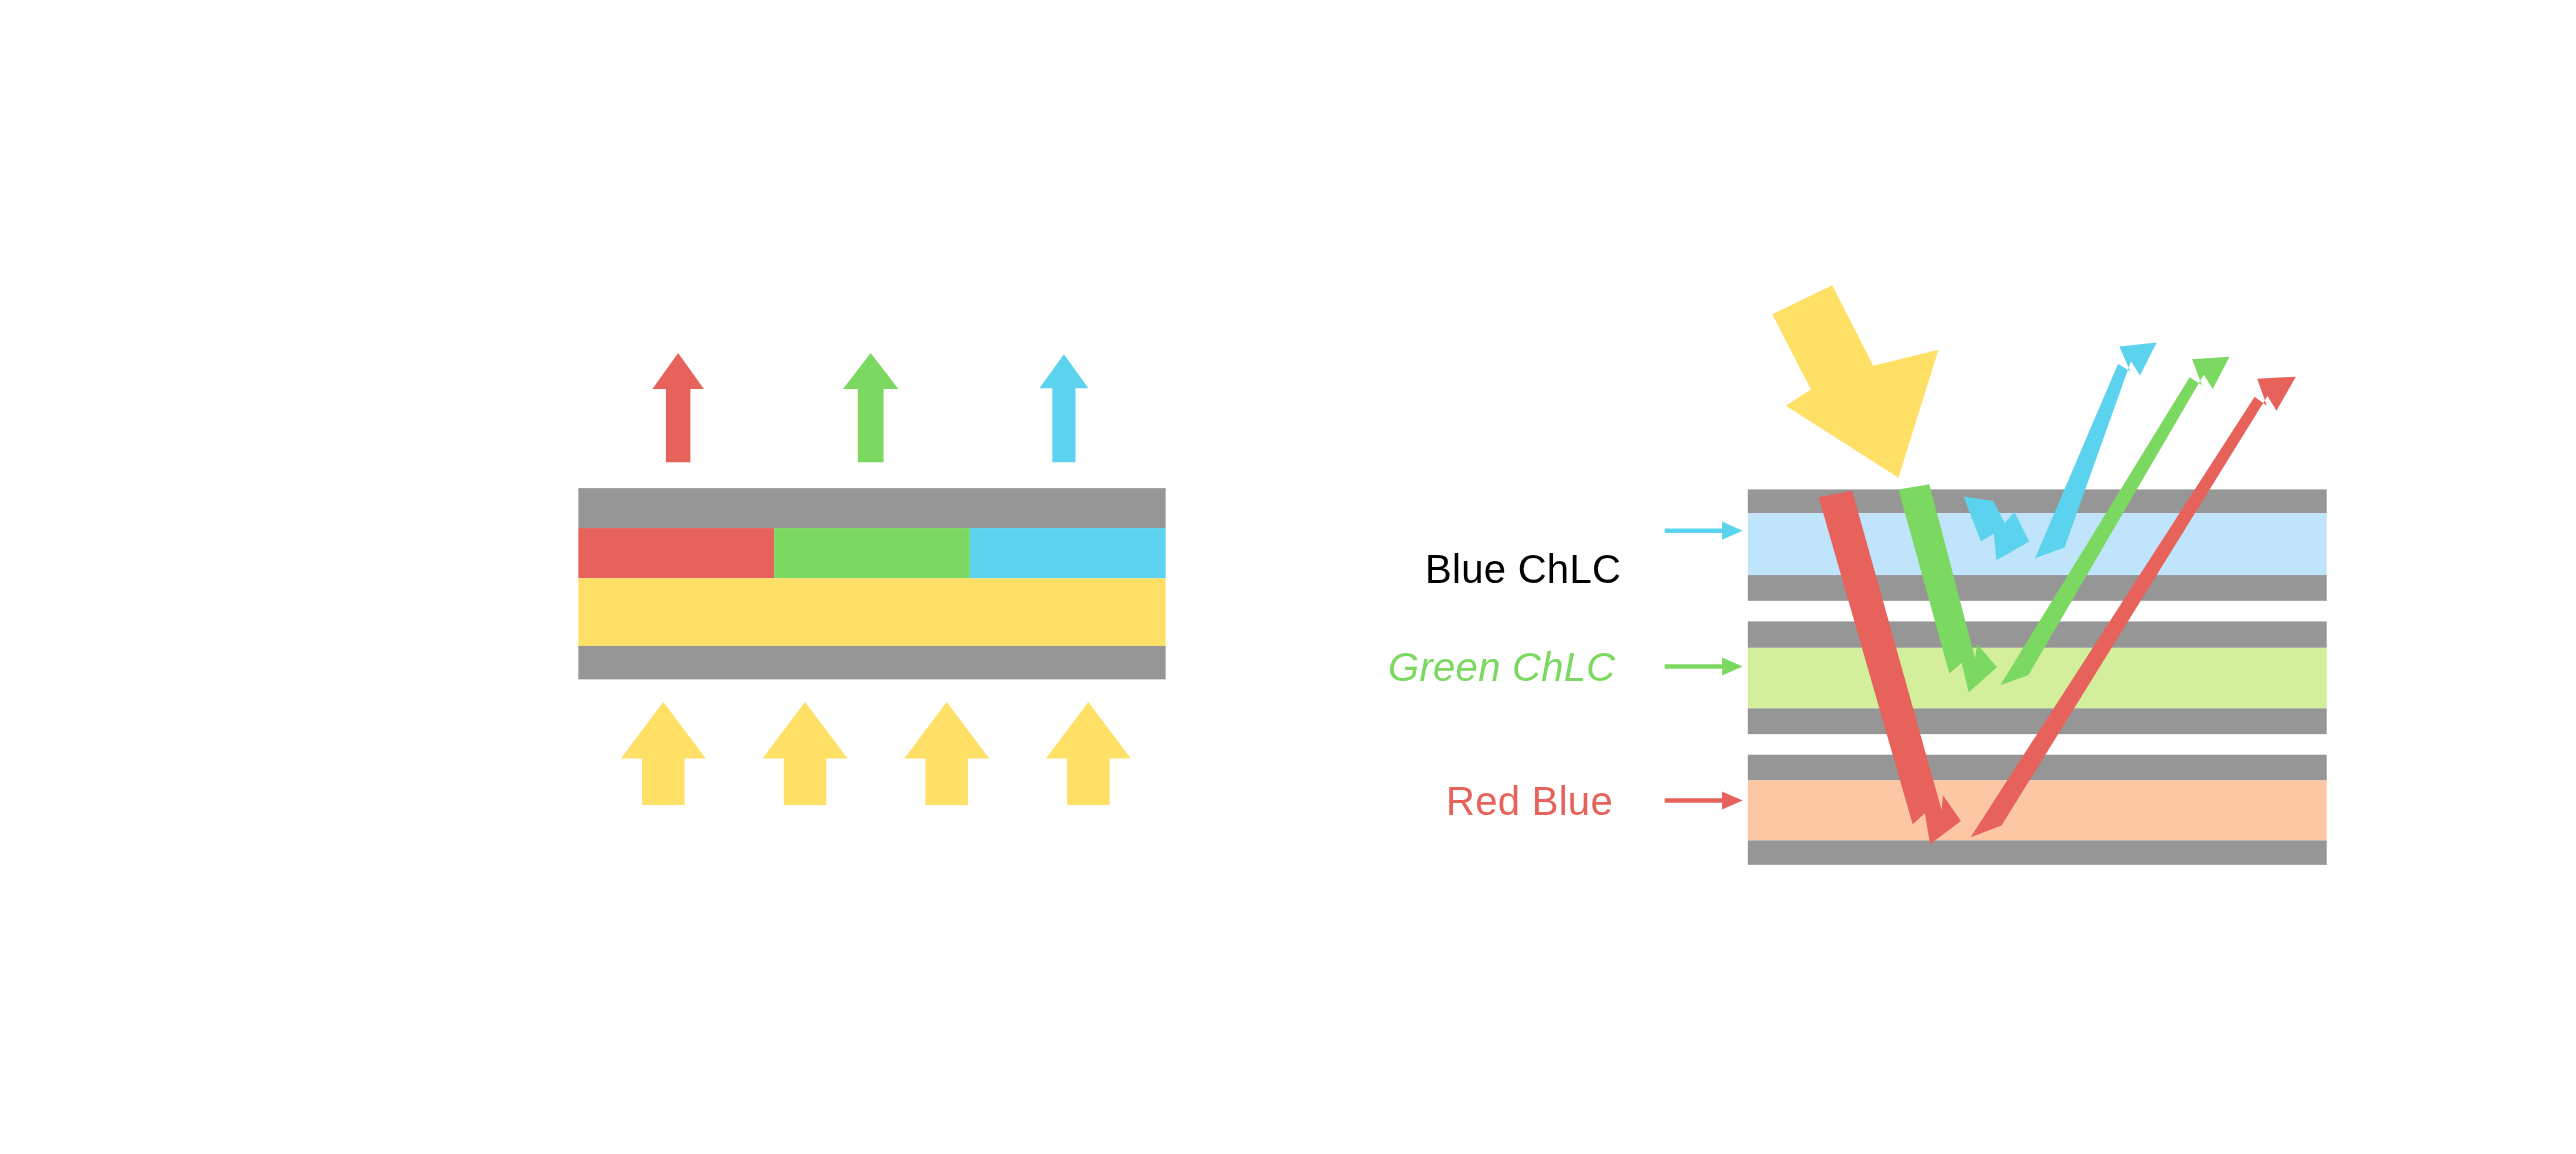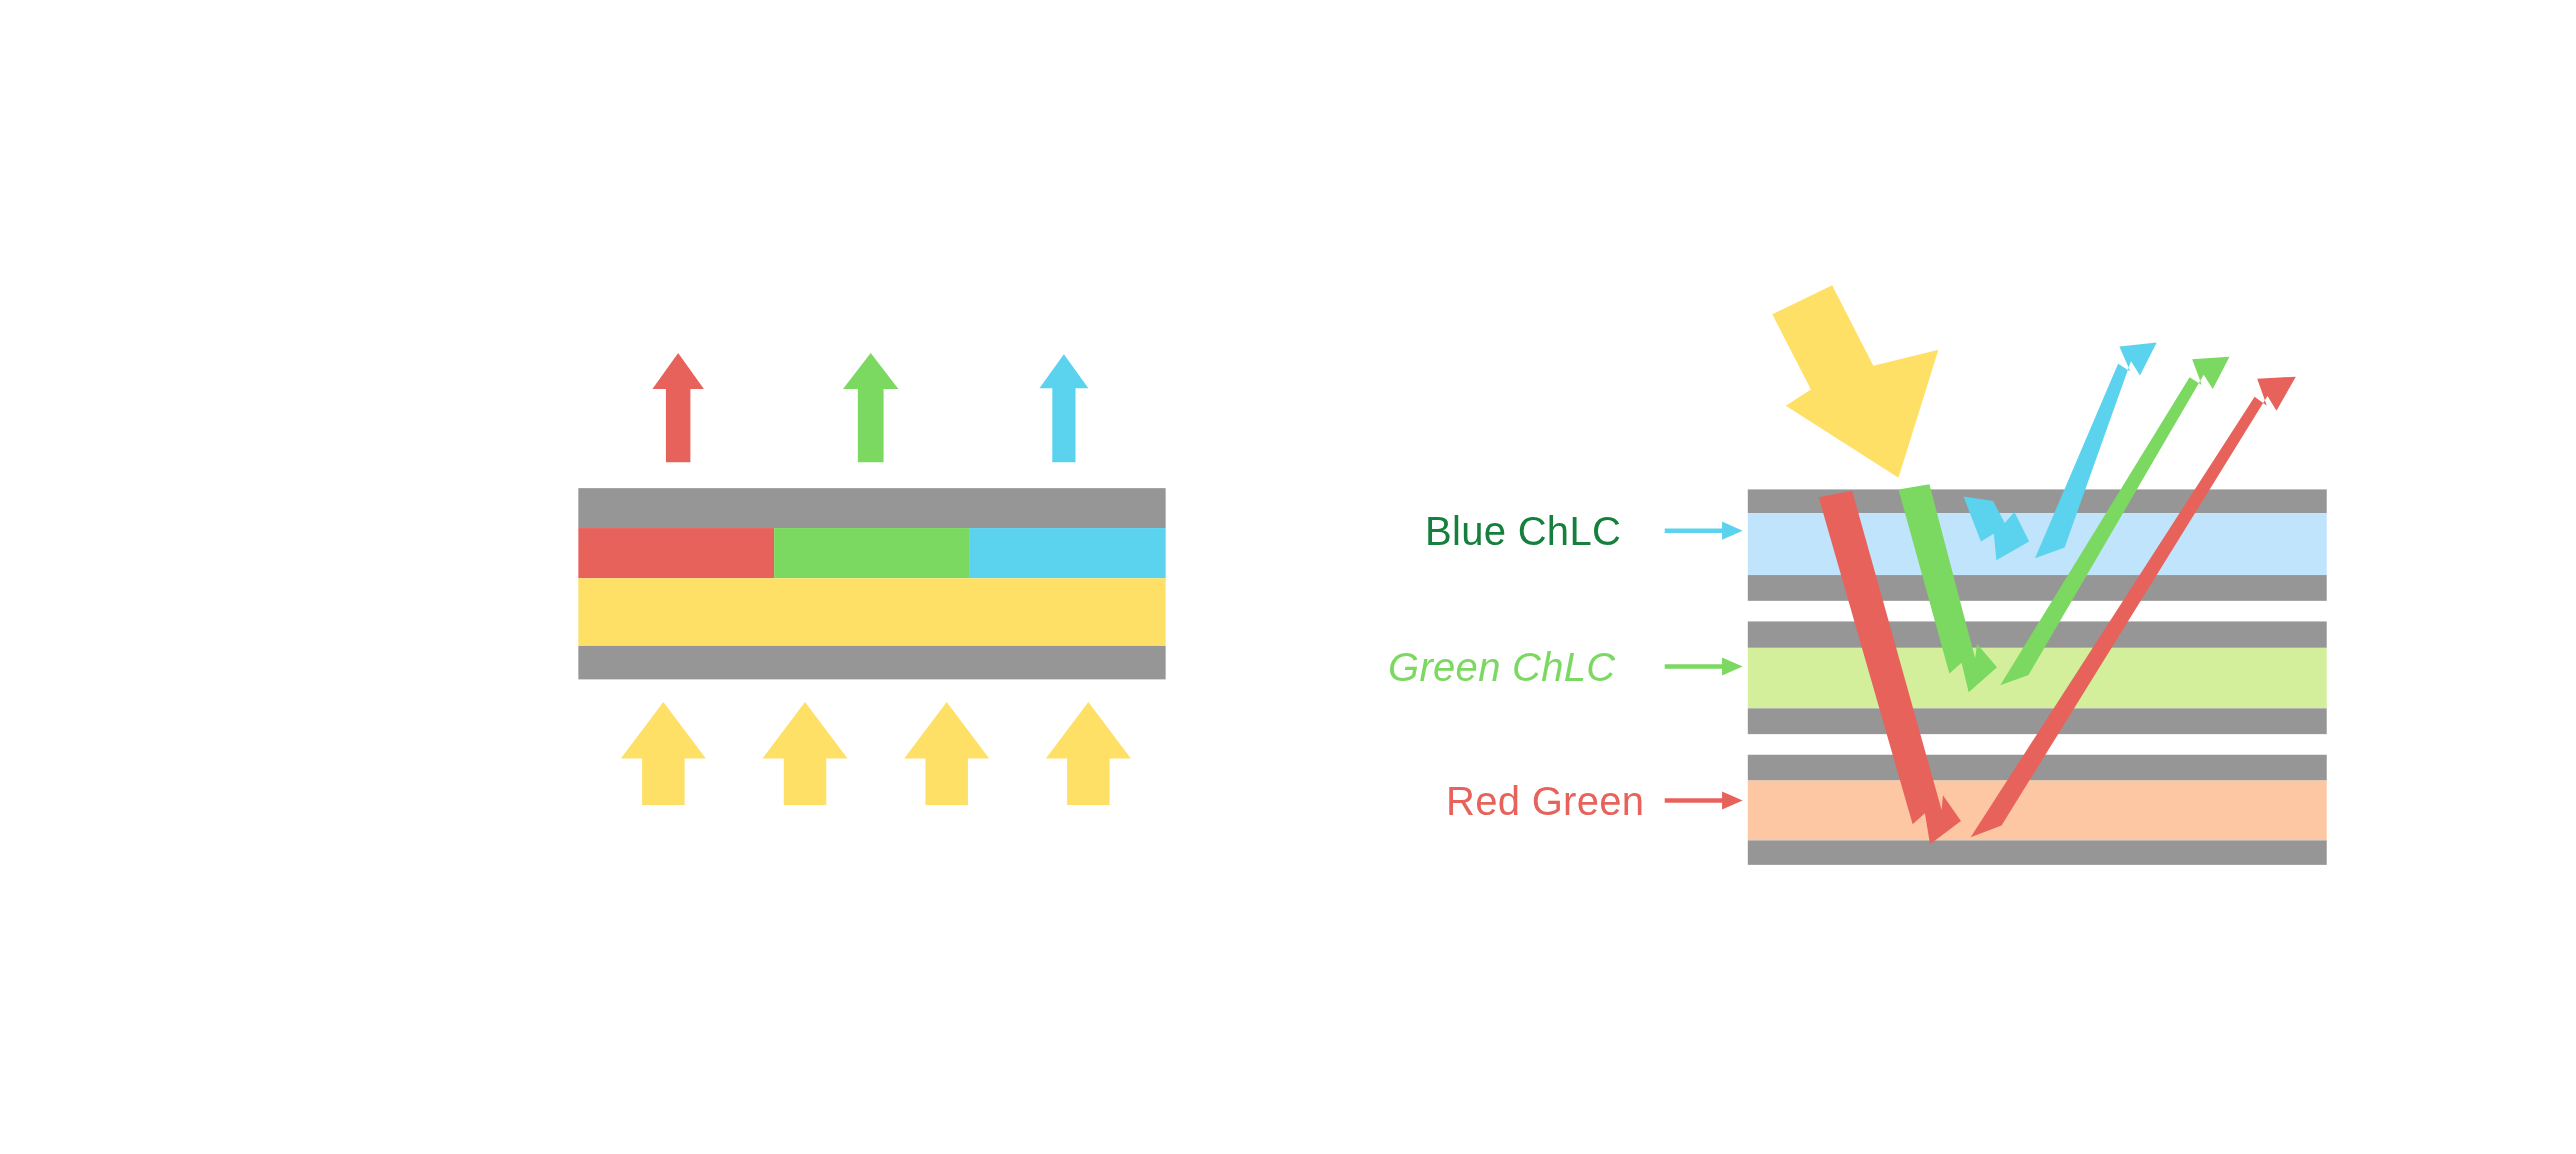--- a/index.html
+++ b/index.html
@@ -11,21 +11,21 @@
   .svg-root{position:absolute;left:0;top:0;width:2576px;height:1154px;}
   .lbl{
     position:absolute;
     font-family:"Liberation Sans","DejaVu Sans",sans-serif;
     font-size:40px;
     font-weight:400;
     white-space:nowrap;
     letter-spacing:0.3px;
     line-height:1;
   }
-  .lbl-blue{color:#15803d;}
+  .lbl-blue{color:#000000;margin-top:38px;}
   .lbl-green{color:#7BD860;font-style:italic;}
   .lbl-red{color:#E8625C;}
 </style>
 </head>
 <body>
 
 <div class="stage">
 
   <svg class="svg-root" viewBox="0 0 4000 1792" xmlns="http://www.w3.org/2000/svg">
 
@@ -92,16 +92,16 @@
         <line x1="2585" y1="1243" x2="2690" y2="1243" stroke="#E8625C" stroke-width="7"></line>
         <polygon fill="#E8625C" points="2706,1243 2674,1229 2674,1257"></polygon>
       </g>
     </g>
   </svg>
 
   <div class="lbl lbl-blue" style="left:1425px;top:511px;">Blue ChLC</div>
 
   <div class="lbl lbl-green" style="left:1388px;top:647px;">Green ChLC</div>
 
-  <div class="lbl lbl-red" style="left:1446px;top:781px;">Red Green</div>
+  <div class="lbl lbl-red" style="left:1446px;top:781px;">Red Blue</div>
 
 </div>
 
 
 </body></html>

